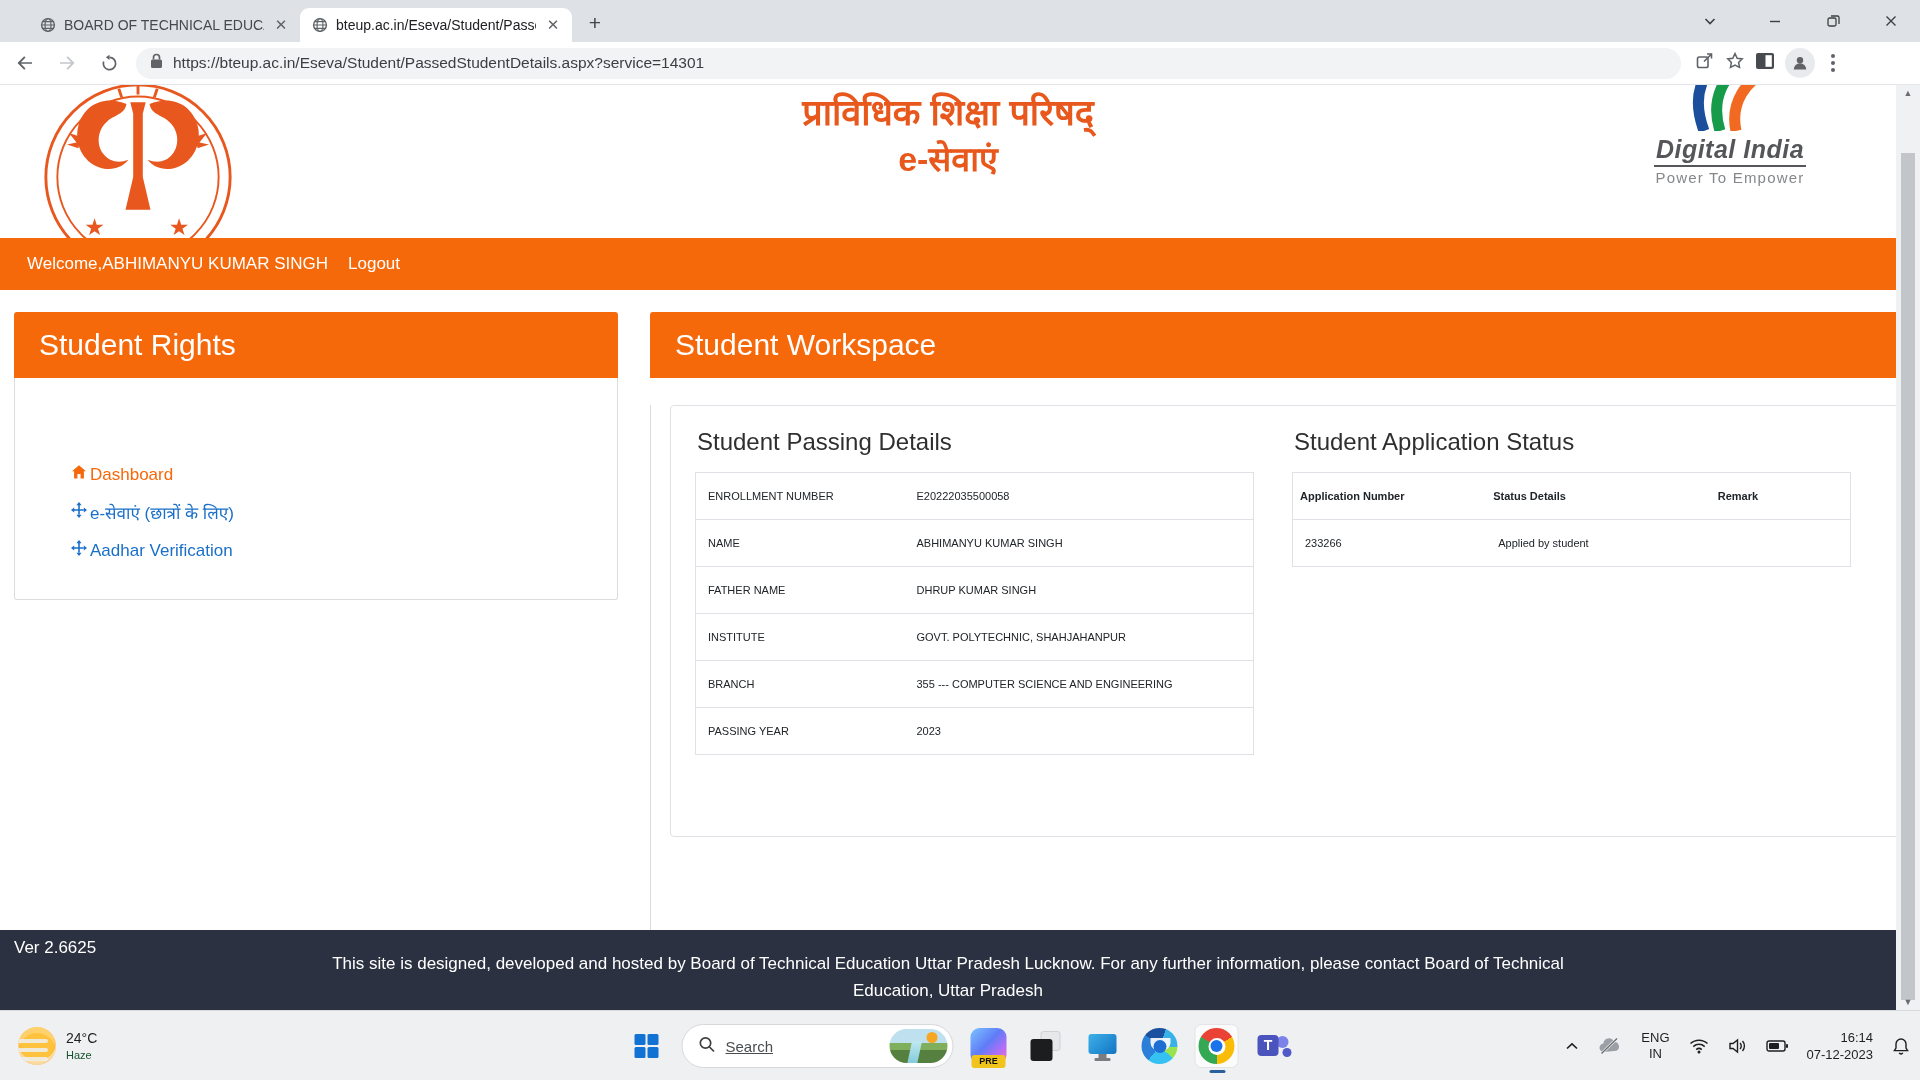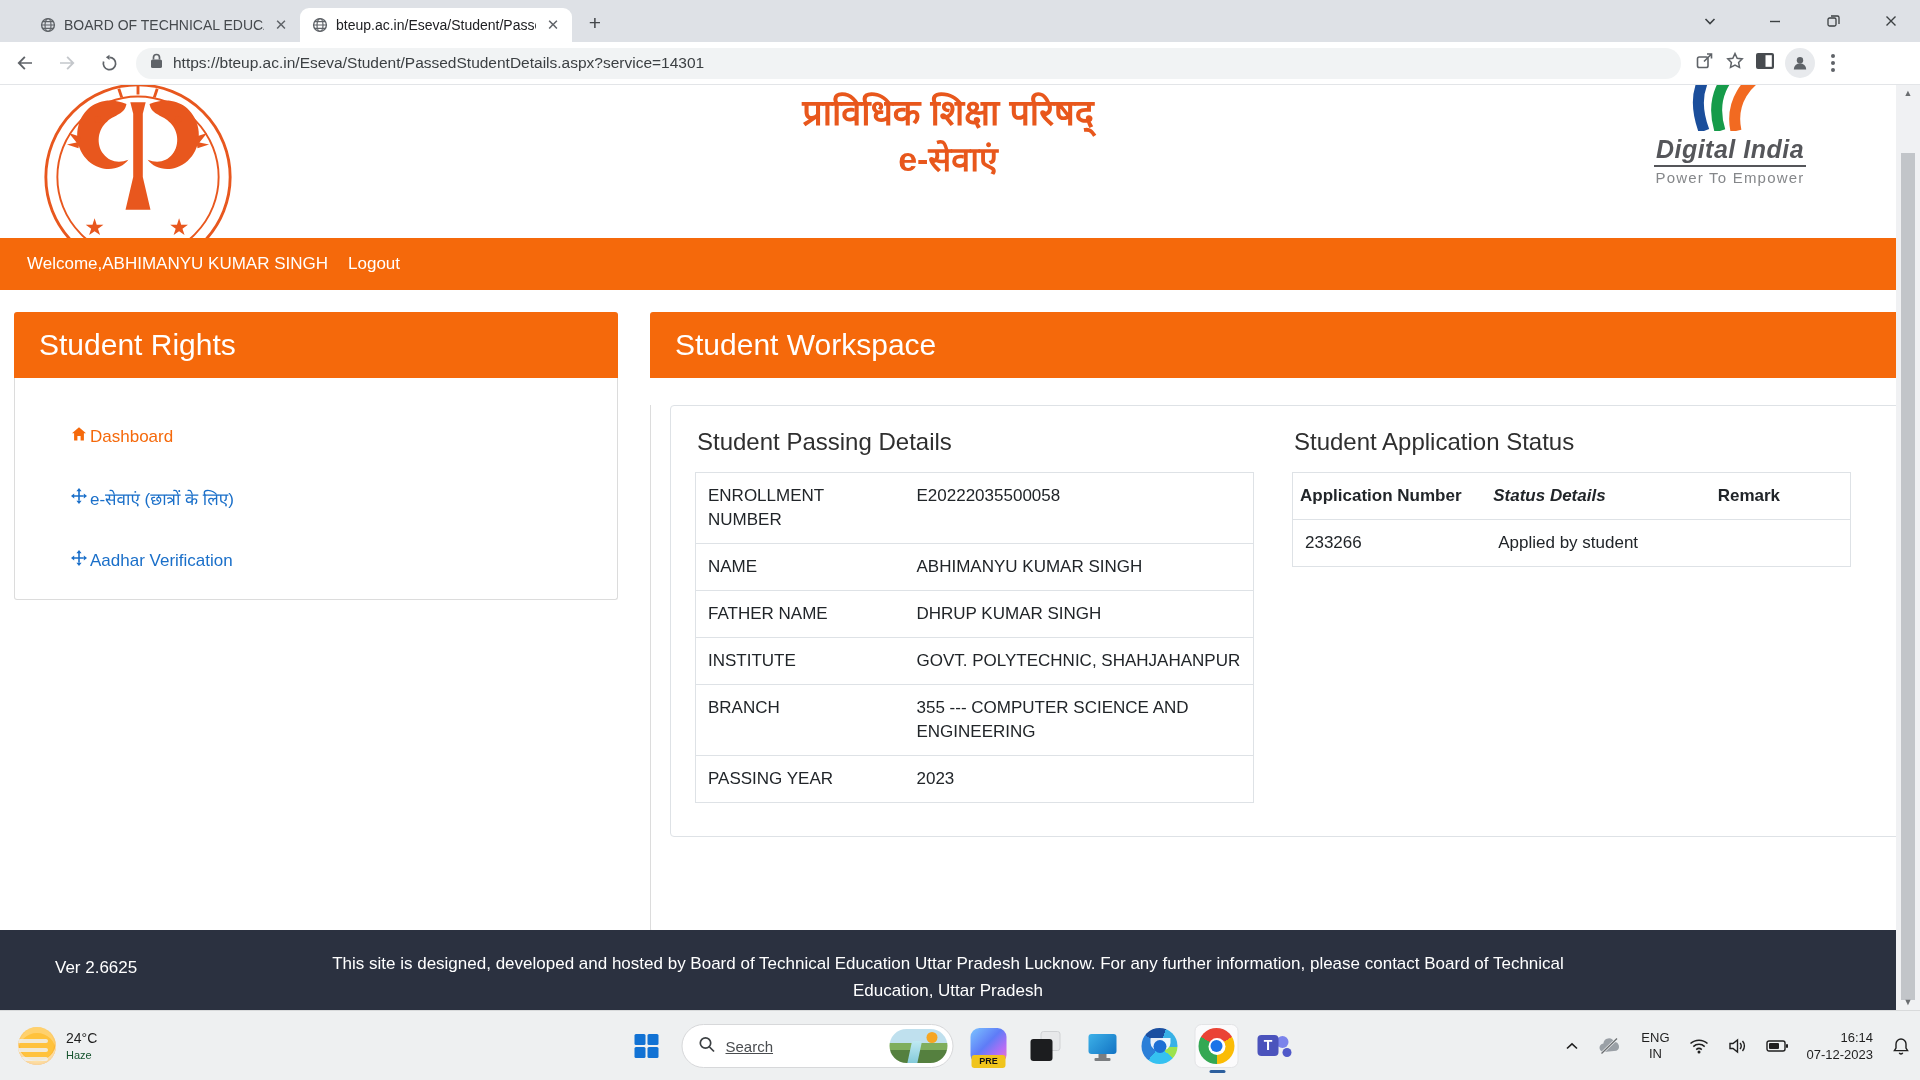--- a/index.html
+++ b/index.html
@@ -46,41 +46,41 @@
 
   
   .welcomebar { height:52px; background:#f5690b; color:#fff; display:flex; align-items:center; padding-left:27px; gap:20px; font-size:17px; }
   .welcomebar a { color:#fff; text-decoration:none; }
 
   
   .content { position:relative; height:640px; background:#fff; }
   .panel-header { height:66px; background:#f5690b; color:#fff; font-size:30px; display:flex; align-items:center; padding-left:25px; border-radius:3px 3px 0 0; }
   .panel-body { background:#fff; border:1px solid #dcdcdc; border-top:none; border-radius:0 0 3px 3px; }
   .panel-left { position:absolute; left:14px; top:22px; width:604px; }
-  .panel-left .panel-body { height:222px; padding:48px 0 0 56px; display:flex; flex-direction:column; gap:40px; }
+  .panel-left .panel-body { height:222px; padding:48px 0 0 56px; display:flex; flex-direction:column; gap:16px;justify-content:center; }
   .s-link { display:flex; align-items:center; gap:3px; font-size:17px; text-decoration:none; }
   .s-link.orange { color:#f5690b; }
   .s-link.blue { color:#1a6fc9; }
   .panel-right { position:absolute; left:650px; top:22px; width:1380px; }
   .panel-right .panel-body { height:527px; }
   .card { margin:27px 19px 0 19px; border:1px solid #dee2e6; border-radius:4px; min-height:432px; padding:20px 24px; display:flex; gap:38px; }
   .col h3 { font-size:24px; font-weight:400; color:#2f2f2f; margin:2px 0 16px 2px; }
-  table { border-collapse:collapse; font-size:17px; color:#212529; }
+  table { border-collapse:collapse; font-size:11px; color:#212529; }
   .passing-table { width:559px; border:1px solid #dee2e6; }
   .passing-table td { border-top:1px solid #dee2e6; padding:11px 12px; line-height:24px; vertical-align:top; }
   .passing-table tr:first-child td { border-top:none; }
   .passing-table td.lbl { width:209px; }
   .status-table { width:559px; border:1px solid #dee2e6; }
   .status-table th { text-align:left; font-weight:700; padding:11px 7px; line-height:24px; }
   .status-table td { border-top:1px solid #dee2e6; padding:11px 12px; line-height:24px; }
-  .st-c1 { width:194px; } .st-c2 { width:225px;font-style:italic; } .st-c3 { width:140px; }
+  .st-c1 { width:194px; } .st-c2 { width:225px; } .st-c3 { width:140px; }
 
   
   .footer { position:relative; height:80px; background:#2b3140; color:#fff; font-size:17px; }
-  .footer .version { position:absolute; left:14px; top:28px;margin-left:41px; }
+  .footer .version { position:absolute; left:14px; top:8px; }
   .footer .f-text { width:1240px; margin:0 auto; padding-top:20px; text-align:center; line-height:27px; }
 
   
   .taskbar { position:absolute; left:0; right:0; bottom:0; height:70px; background:#eef0f1; border-top:1px solid #d8dadb; }
   .weather { position:absolute; left:18px; top:0; height:70px; display:flex; align-items:center; gap:10px; }
   .w-icon { width:38px; height:38px; border-radius:50%;
     background: radial-gradient(circle at 50% 45%, #ffc23c 0 58%, #f29b1d 75%);
     box-shadow: inset 0 -4px 0 rgba(255,255,255,.55), inset 0 6px 0 rgba(255,255,255,.25);
     position:relative; overflow:hidden; }
   .w-icon::after { content:""; position:absolute; left:-4px; top:12px; width:34px; height:4px; background:#eef0f1; border-radius:2px; box-shadow:0 9px 0 #eef0f1, 0 18px 0 #eef0f1; opacity:.85; }

